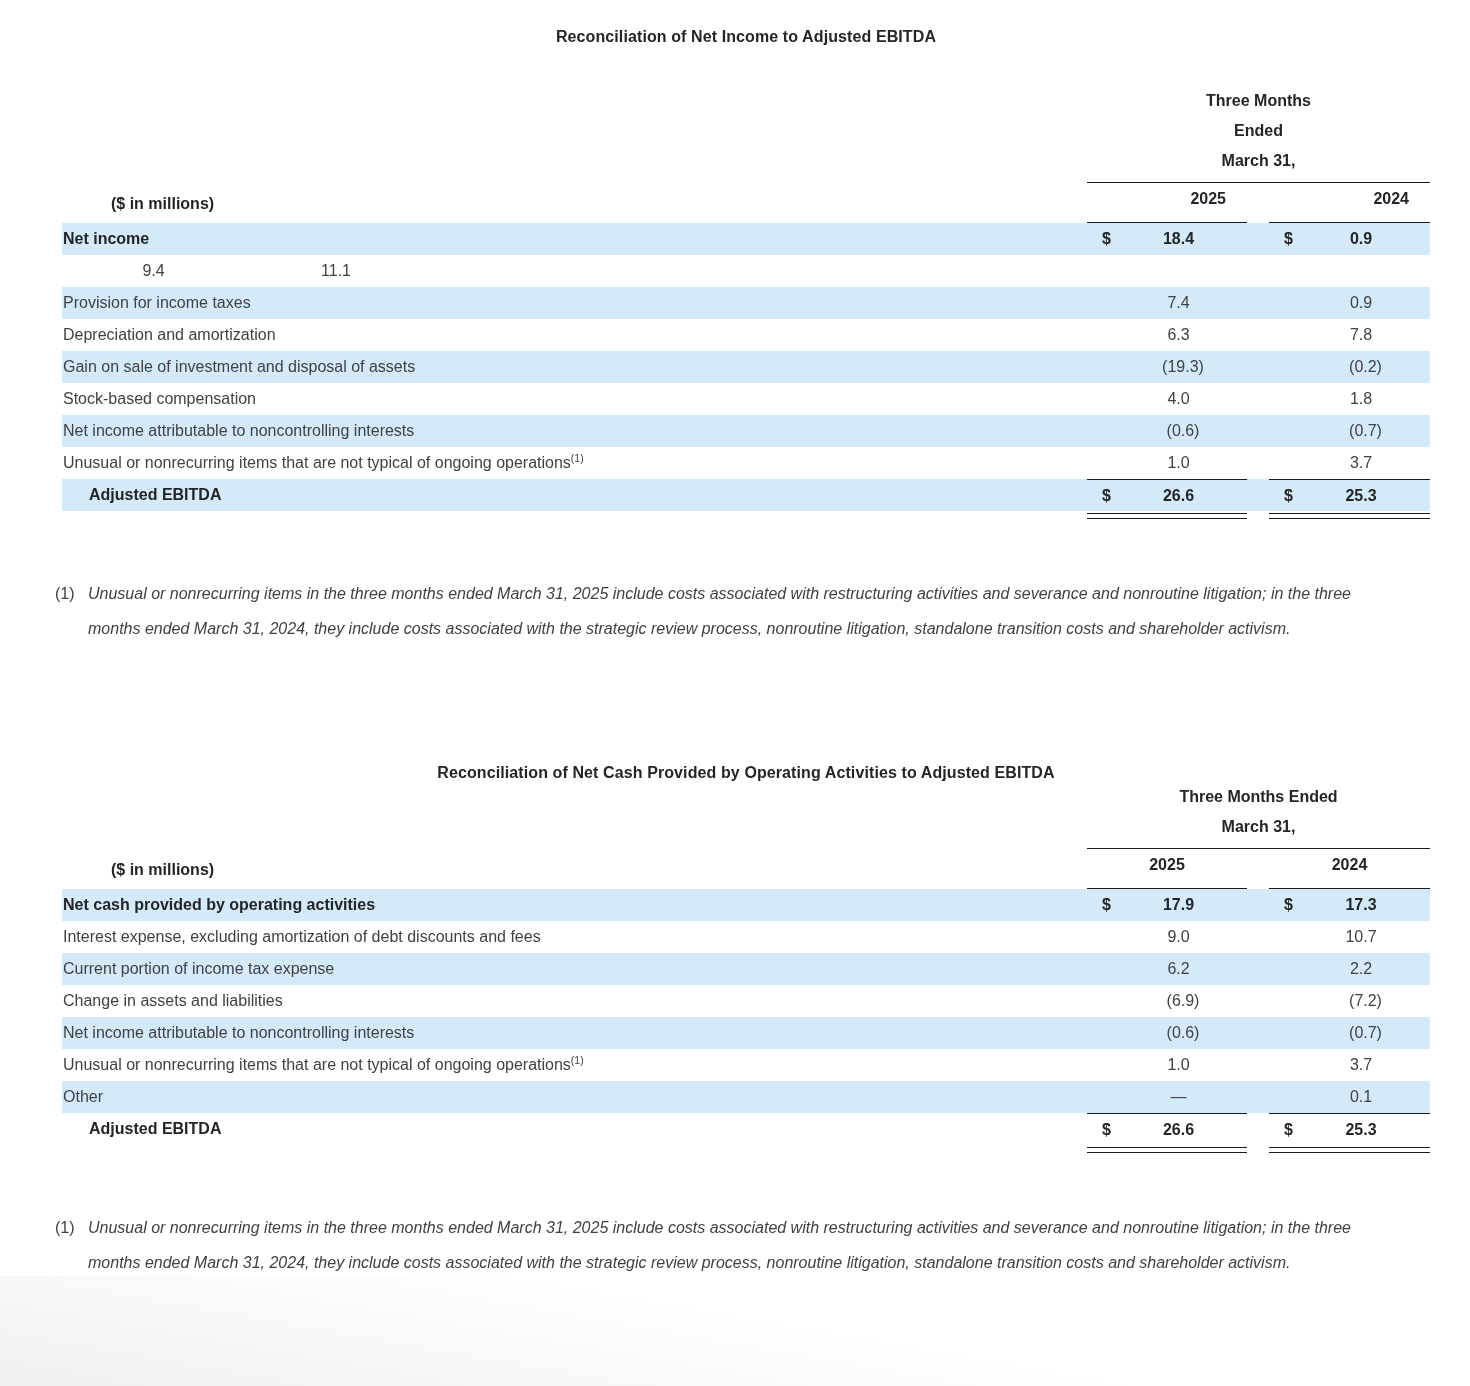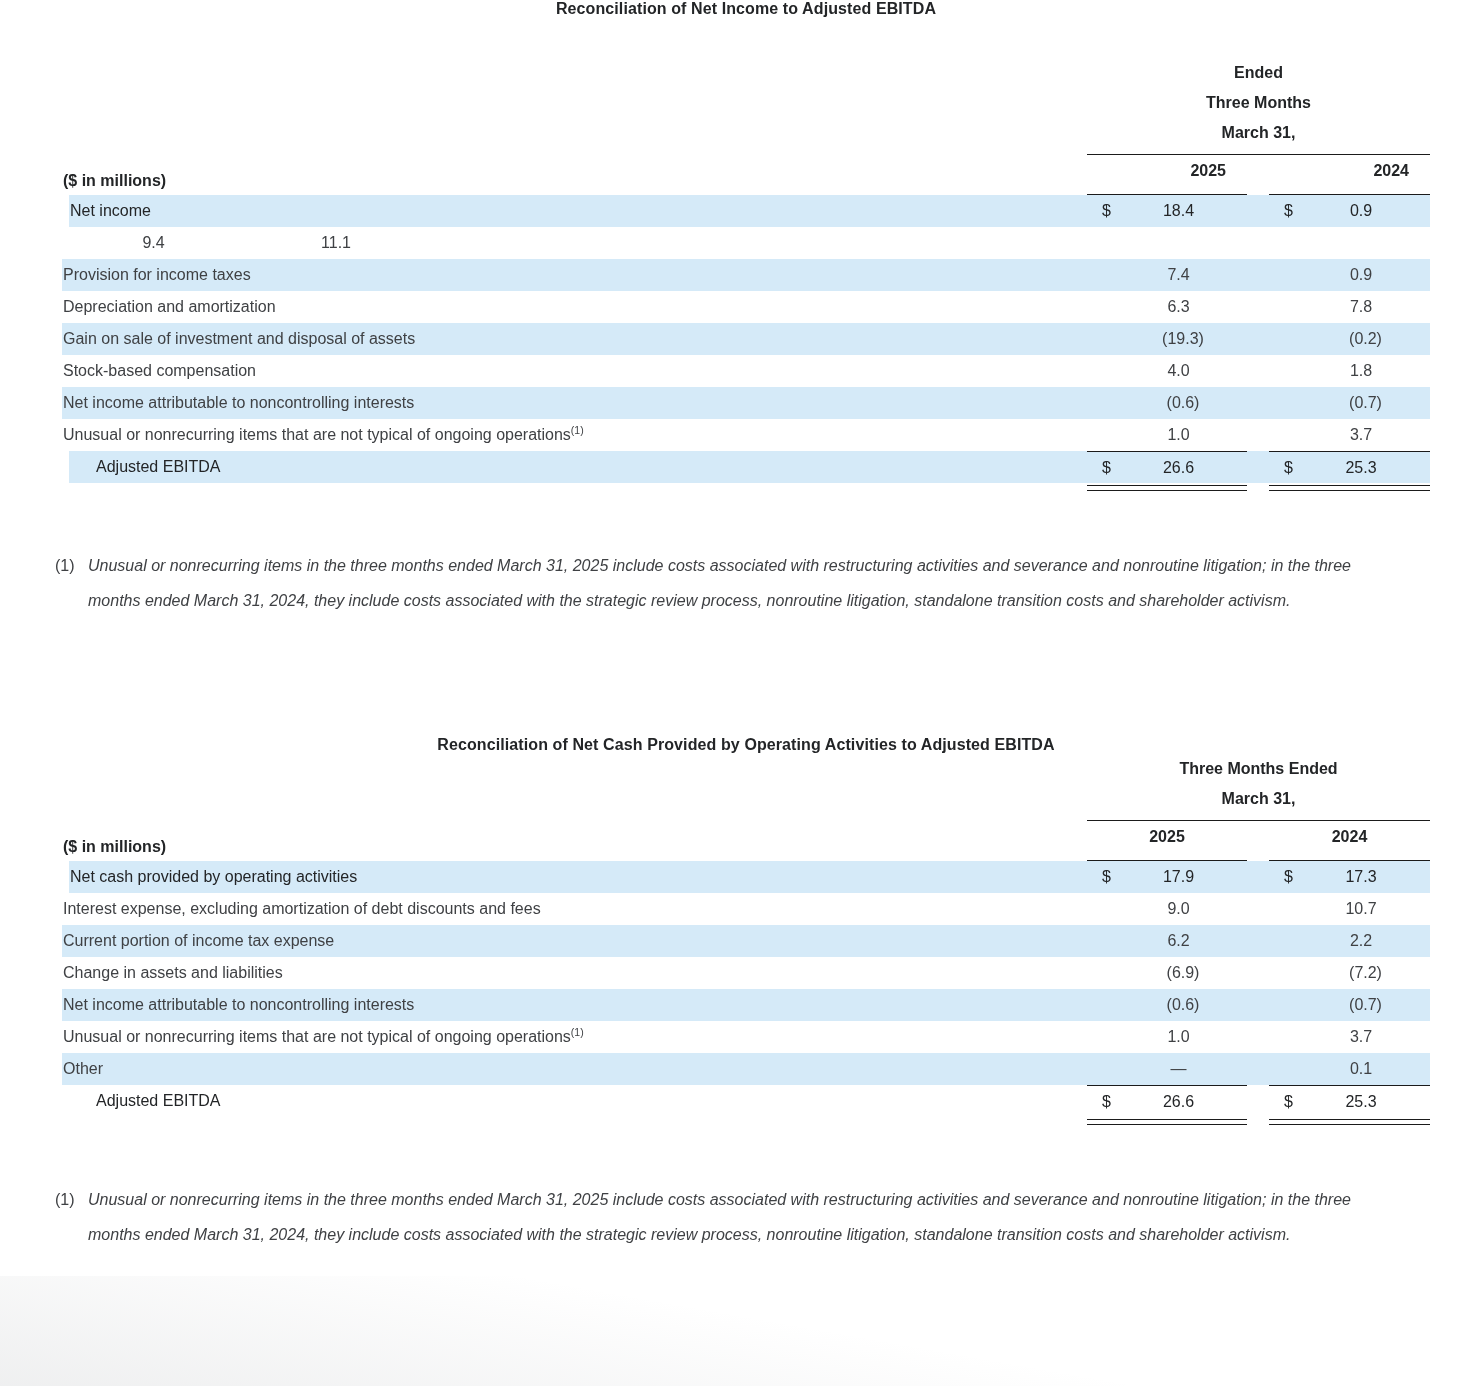--- a/index.html
+++ b/index.html
@@ -11,51 +11,51 @@
     position:relative; overflow:hidden;
     --hl:#d5eaf8;
   }
   .doc { width:1470px; height:1386px; position:relative; }
   .content { margin-left:62px; width:1368px; }
 
   .tbl-title {
     font-size:16px; font-weight:bold; color:#232527;
     text-align:center; letter-spacing:.1px;
   }
-  .t1 .tbl-title { }
+  .t1 .tbl-title { padding-top:28px; }
   .t2 .tbl-title { padding-top:118px; }
 
   .period-block {
     margin-left:auto; width:343px;
     text-align:center; font-weight:bold; color:#232527;
     line-height:30px; padding-bottom:6px;
     border-bottom:1.5px solid #1b1b1b;
   }
   .t1 .period-block { margin-top:40px; }
   .t2 .period-block { }
 
-  .header-row { display:flex; align-items:flex-end; }
+  .header-row { display:flex; align-items:center;margin-left:48px; }
   .header-row .unit {
     flex:1; font-weight:bold; color:#232527;
     padding:7px 0 5px 1px;
   }
   .header-row .year {
     font-weight:bold; color:#232527;
     padding-top:7px; padding-bottom:14px;
     border-bottom:1.5px solid #1b1b1b;
   }
   .t1 .year { text-align:right; padding-right:21px; }
   .t2 .year { text-align:center; }
   .y1 { width:160px; }
   .y2 { width:161px; }
   .colgap { width:22px; height:100%; flex:none; }
 
   .row { display:flex; align-items:center; height:32px; }
   .row.shade { background:var(--hl); }
-  .row.bold { font-weight:normal; color:#232527;margin-left:7px; }
+  .row.bold { font-weight:bold; color:#232527; }
   .row .lbl { flex:1; padding-left:1px; }
   .row.indent .lbl { padding-left:27px; }
   .row sup { font-size:10.5px; vertical-align:super; line-height:0; }
   .col { display:flex; align-items:center; height:100%; flex:none; }
   .c1 { width:160px; }
   .c2 { width:161px; }
   .cur { width:44px; padding-left:15px; text-align:left; }
   .val { flex:1; text-align:center; padding-right:21px; }
   .val.neg { padding-right:12px; }
   .row.total .col { border-top:1.5px solid #1b1b1b; }
@@ -81,22 +81,22 @@
 </style>
 </head>
 <body style="--hl: #d5eaf8;">
 
 <div class="doc">
 
   <section class="content t1">
     <h1 class="tbl-title">Reconciliation of Net Income to Adjusted EBITDA</h1>
 
     <div class="period-block">
+      <div class="pline">Three Months</div>
       <div class="pline">Ended</div>
-      <div class="pline">Three Months</div>
       <div class="pline">March 31,</div>
     </div>
 
     <div class="header-row">
       <div class="unit">($ in millions)</div>
       <div class="year y1">2025</div>
       <div class="colgap"></div>
       <div class="year y2">2024</div>
     </div>
 

